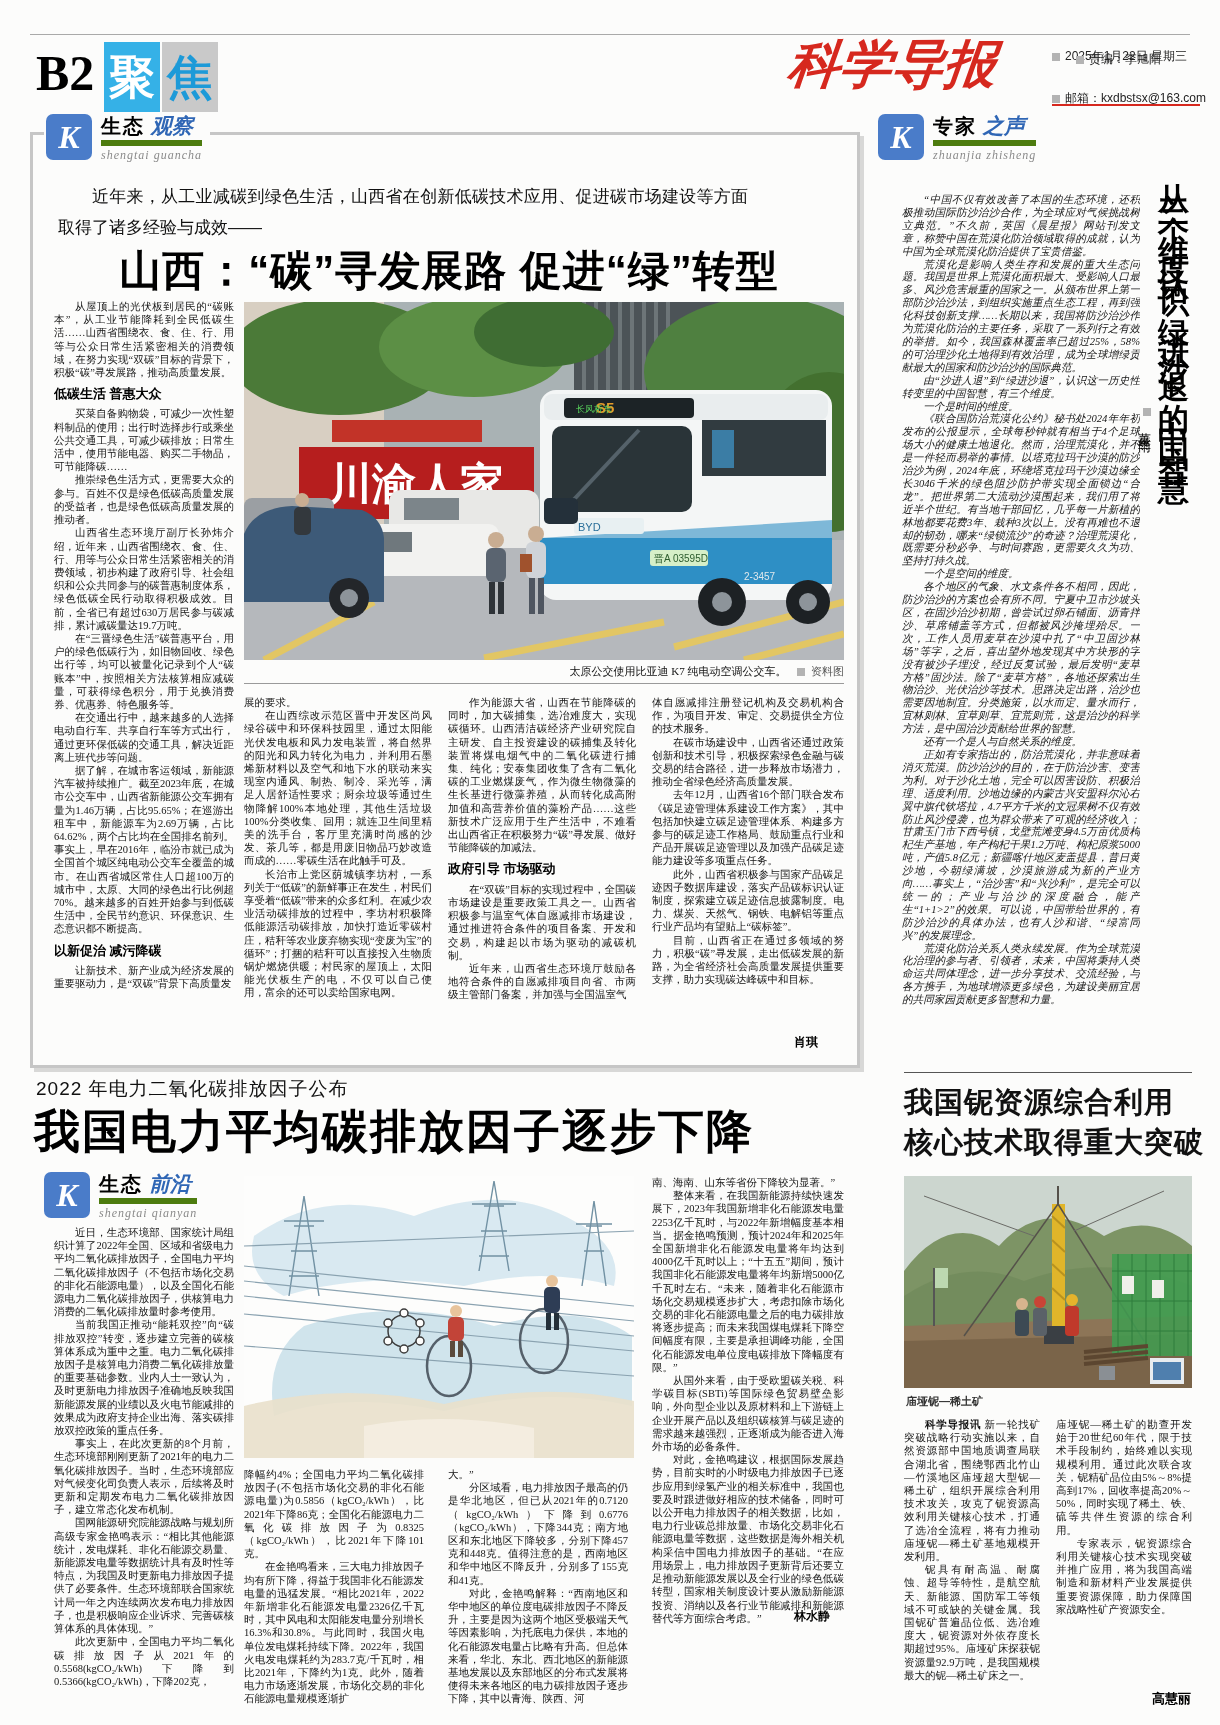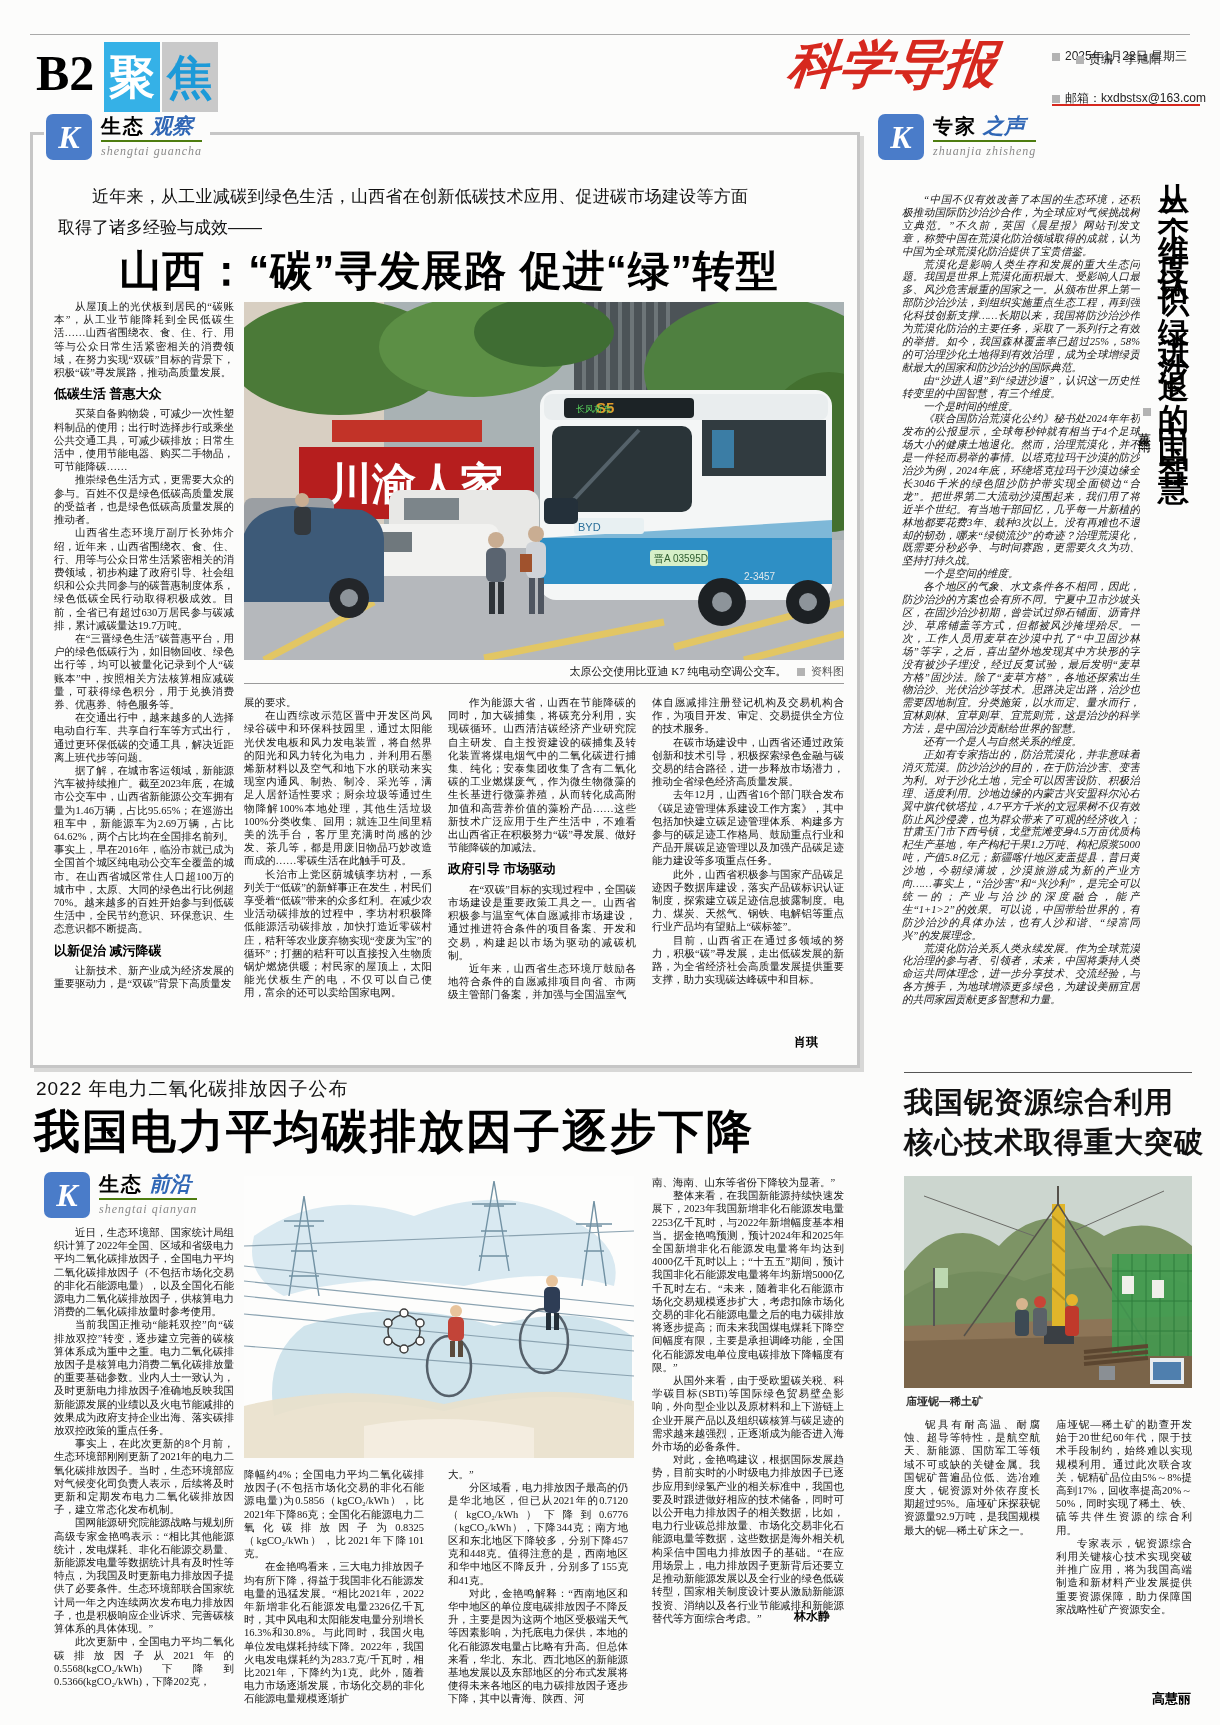--- a/index.html
+++ b/index.html
@@ -14,21 +14,21 @@
   #logo-jiao{left:162px;top:42px;background:#c9c9c9;color:#1d9ad8;}
   #masthead{left:788px;top:36px;font:bold italic 52px/1.1 "Liberation Serif",serif;color:#d6281e;transform:skewX(-6deg);}
   .info-row{left:1052px;width:150px;font:12px/1 "Liberation Sans",sans-serif;color:#222;white-space:nowrap;}
   .sq{display:inline-block;width:8px;height:8px;background:#b3b3b3;margin-right:5px;vertical-align:middle;}
   #red-rule{left:1052px;top:104px;width:148px;height:2px;background:#d6281e;}
   
   .badge{position:absolute;display:flex;background:#fcfcfb;padding:2px 8px 2px 2px;z-index:5;}
   .badge-k{width:46px;height:46px;border-radius:7px;background:#4a7cc9;color:#fff;
            font:bold italic 32px/46px "Liberation Serif",serif;text-align:center;}
   .badge-text{margin-left:9px;}
-  .badge-name{border-bottom:2px solid #4d7c0f;padding:2px 4px 3px 0;white-space:nowrap;}
+  .badge-name{border-bottom:6px solid #4d7c0f;padding:2px 4px 3px 0;white-space:nowrap;}
   .bn-black{font:600 20px/1 "Liberation Sans",sans-serif;color:#000;letter-spacing:2px;}
   .bn-blue{font:bold italic 21px/1 "Liberation Serif",serif;color:#2f66b5;margin-left:6px;}
   .badge-pinyin{font:italic 12px/1.5 "Liberation Serif",serif;color:#8a8a8a;letter-spacing:1px;}
   
   .col{position:absolute;overflow:hidden;text-align:justify;
        font:10.5px/13.2px "Liberation Serif","DejaVu Serif",serif;color:#141414;}
   .col p.para{margin:0;text-indent:2em;}
   .col p.para.cont{text-indent:0;}
   .col h4.subhead{font:bold 13px/1.25 "Liberation Sans",sans-serif;color:#000;margin:7px 0 5px;text-indent:0;}
   .kai p.para{font-style:italic;font-size:10.6px;line-height:12.9px;}
@@ -189,21 +189,21 @@
       <p class="para">据了解，在城市客运领域，新能源汽车被持续推广。截至2023年底，在城市公交车中，山西省新能源公交车拥有量为1.46万辆，占比95.65%；在巡游出租车中，新能源车为2.69万辆，占比64.62%，两个占比均在全国排名前列。事实上，早在2016年，临汾市就已成为全国首个城区纯电动公交车全覆盖的城市。在山西省城区常住人口超100万的城市中，太原、大同的绿色出行比例超70%。越来越多的百姓开始参与到低碳生活中，全民节约意识、环保意识、生态意识都不断提高。</p>
       <h4 class="subhead">以新促治 减污降碳</h4>
       <p class="para">让新技术、新产业成为经济发展的重要驱动力，是“双碳”背景下高质量发</p>
     </div>
   <div class="col" style="left:244px;top:696px;width:188px;height:352px;">
       <p class="para cont">展的要求。</p>
       <p class="para">在山西综改示范区晋中开发区尚风绿谷碳中和环保科技园里，通过太阳能光伏发电板和风力发电装置，将自然界的阳光和风力转化为电力，并利用石墨烯新材料以及空气和地下水的联动来实现室内通风、制热、制冷、采光等，满足人居舒适性要求；厨余垃圾等通过生物降解100%本地处理，其他生活垃圾100%分类收集、回用；就连卫生间里精美的洗手台，客厅里充满时尚感的沙发、茶几等，都是用废旧物品巧妙改造而成的……零碳生活在此触手可及。</p>
       <p class="para">长治市上党区荫城镇李坊村，一系列关于“低碳”的新鲜事正在发生，村民们享受着“低碳”带来的众多红利。在减少农业活动碳排放的过程中，李坊村积极降低能源活动碳排放，加快打造近零碳村庄，秸秆等农业废弃物实现“变废为宝”的循环”；打捆的秸秆可以直接投入生物质锅炉燃烧供暖；村民家的屋顶上，太阳能光伏板生产的电，不仅可以自己使用，富余的还可以卖给国家电网。</p>
     </div>
   <div class="col" style="left:448px;top:696px;width:188px;height:352px;">
-      <p class="para">作为能源大省，山西在节能降碳的同时，加大碳捕集，将碳充分利用，实现碳循环。山西清洁碳经济产业研究院自主研发、自主投资建设的碳捕集及转化装置将煤电烟气中的二氧化碳进行捕集、纯化；安泰集团收集了含有二氧化碳的工业燃煤废气，作为微生物微藻的生长基进行微藻养殖，从而转化成高附加值和高营养价值的藻粉产品……这些新技术广泛应用于生产生活中，不难看出山西省正在积极努力“碳”寻发展、做好节能降碳的加减法。</p>
+      <p class="para">作为能源大省，山西在节能降碳的同时，加大碳捕集，选冶难度大，实现碳循环。山西清洁碳经济产业研究院自主研发、自主投资建设的碳捕集及转化装置将煤电烟气中的二氧化碳进行捕集、纯化；安泰集团收集了含有二氧化碳的工业燃煤废气，作为微生物微藻的生长基进行微藻养殖，从而转化成高附加值和高营养价值的藻粉产品……这些新技术广泛应用于生产生活中，不难看出山西省正在积极努力“碳”寻发展、做好节能降碳的加减法。</p>
       <h4 class="subhead">政府引导 市场驱动</h4>
       <p class="para">在“双碳”目标的实现过程中，全国碳市场建设是重要政策工具之一。山西省积极参与温室气体自愿减排市场建设，通过推进符合条件的项目备案、开发和交易，构建起以市场为驱动的减碳机制。</p>
       <p class="para">近年来，山西省生态环境厅鼓励各地符合条件的自愿减排项目向省、市两级主管部门备案，并加强与全国温室气</p>
     </div>
   <div class="col" style="left:652px;top:696px;width:192px;height:336px;">
       <p class="para cont">体自愿减排注册登记机构及交易机构合作，为项目开发、审定、交易提供全方位的技术服务。</p>
       <p class="para">在碳市场建设中，山西省还通过政策创新和技术引导，积极探索绿色金融与碳交易的结合路径，进一步释放市场潜力，推动全省绿色经济高质量发展。</p>
       <p class="para">去年12月，山西省16个部门联合发布《碳足迹管理体系建设工作方案》，其中包括加快建立碳足迹管理体系、构建多方参与的碳足迹工作格局、鼓励重点行业和产品开展碳足迹管理以及加强产品碳足迹能力建设等多项重点任务。</p>
       <p class="para">此外，山西省积极参与国家产品碳足迹因子数据库建设，落实产品碳标识认证制度，探索建立碳足迹信息披露制度。电力、煤炭、天然气、钢铁、电解铝等重点行业产品均有望贴上“碳标签”。</p>
       <p class="para">目前，山西省正在通过多领域的努力，积极“碳”寻发展，走出低碳发展的新路，为全省经济社会高质量发展提供重要支撑，助力实现碳达峰碳中和目标。</p>
@@ -293,20 +293,21 @@
           <line x1="180" y1="176" x2="244" y2="170"></line>
           <line x1="180" y1="182" x2="244" y2="176"></line>
           <line x1="180" y1="188" x2="244" y2="182"></line>
         </g>
       <rect x="195" y="190" width="16" height="14" fill="#8a8f94"></rect>
     </svg>
   </div>
   <div class="abs" id="nio-caption">庙垭铌—稀土矿</div>
 
   <div class="col" style="left:904px;top:1418px;width:136px;height:288px;">
+      <p class="para"><b>科学导报讯 </b>新一轮找矿突破战略行动实施以来，自然资源部中国地质调查局联合湖北省，围绕鄂西北竹山—竹溪地区庙垭超大型铌—稀土矿，组织开展综合利用技术攻关，攻克了铌资源高效利用关键核心技术，打通了选冶全流程，将有力推动庙垭铌—稀土矿基地规模开发利用。</p>
       <p class="para">铌具有耐高温、耐腐蚀、超导等特性，是航空航天、新能源、国防军工等领域不可或缺的关键金属。我国铌矿普遍品位低、选冶难度大，铌资源对外依存度长期超过95%。庙垭矿床探获铌资源量92.9万吨，是我国规模最大的铌—稀土矿床之一。</p>
     </div>
   <div class="col" style="left:1056px;top:1418px;width:136px;height:288px;">
       <p class="para cont">庙垭铌—稀土矿的勘查开发始于20世纪60年代，限于技术手段制约，始终难以实现规模利用。通过此次联合攻关，铌精矿品位由5%～8%提高到17%，回收率提高20%～50%，同时实现了稀土、铁、硫等共伴生资源的综合利用。</p>
       <p class="para">专家表示，铌资源综合利用关键核心技术实现突破并推广应用，将为我国高端制造和新材料产业发展提供重要资源保障，助力保障国家战略性矿产资源安全。</p>
     </div>
   <div class="byline" style="left:1152px;top:1692px;font-size:13px;">高慧丽</div>
 
   <div class="abs" id="power-kicker">2022 年电力二氧化碳排放因子公布</div>
   <div class="abs" id="power-headline">我国电力平均碳排放因子逐步下降</div>

